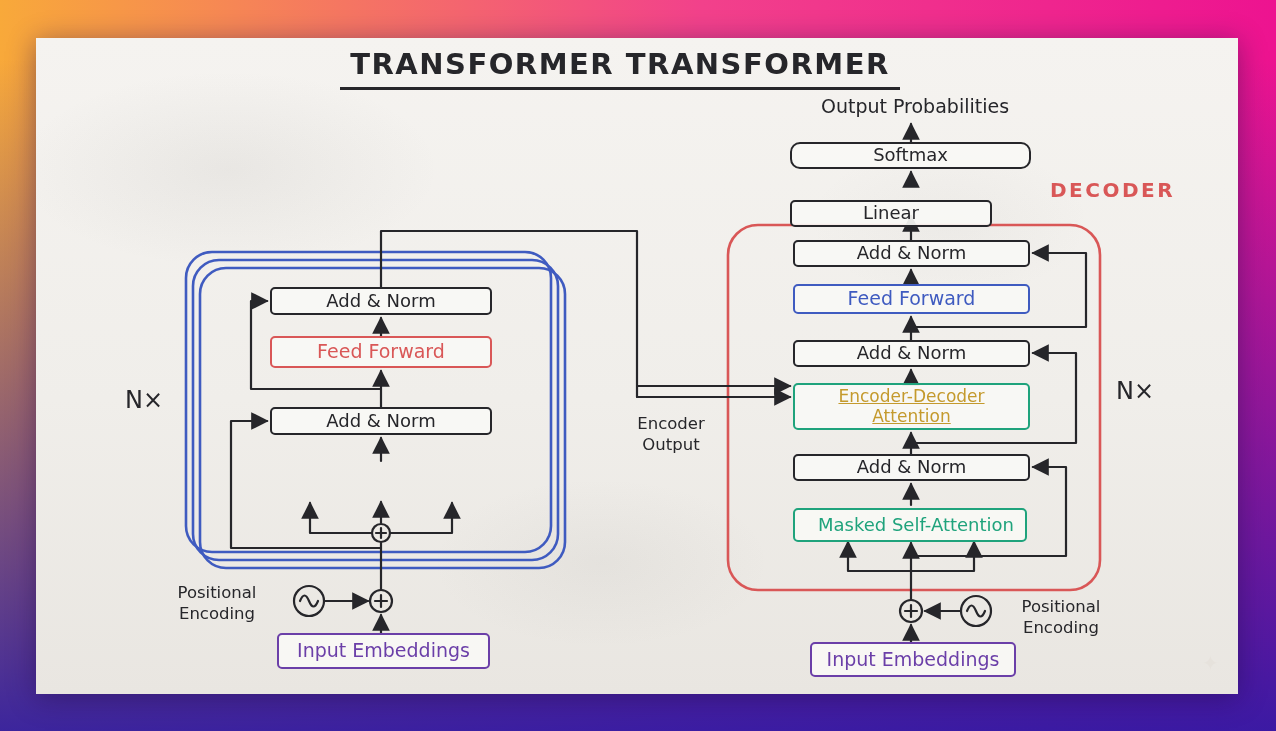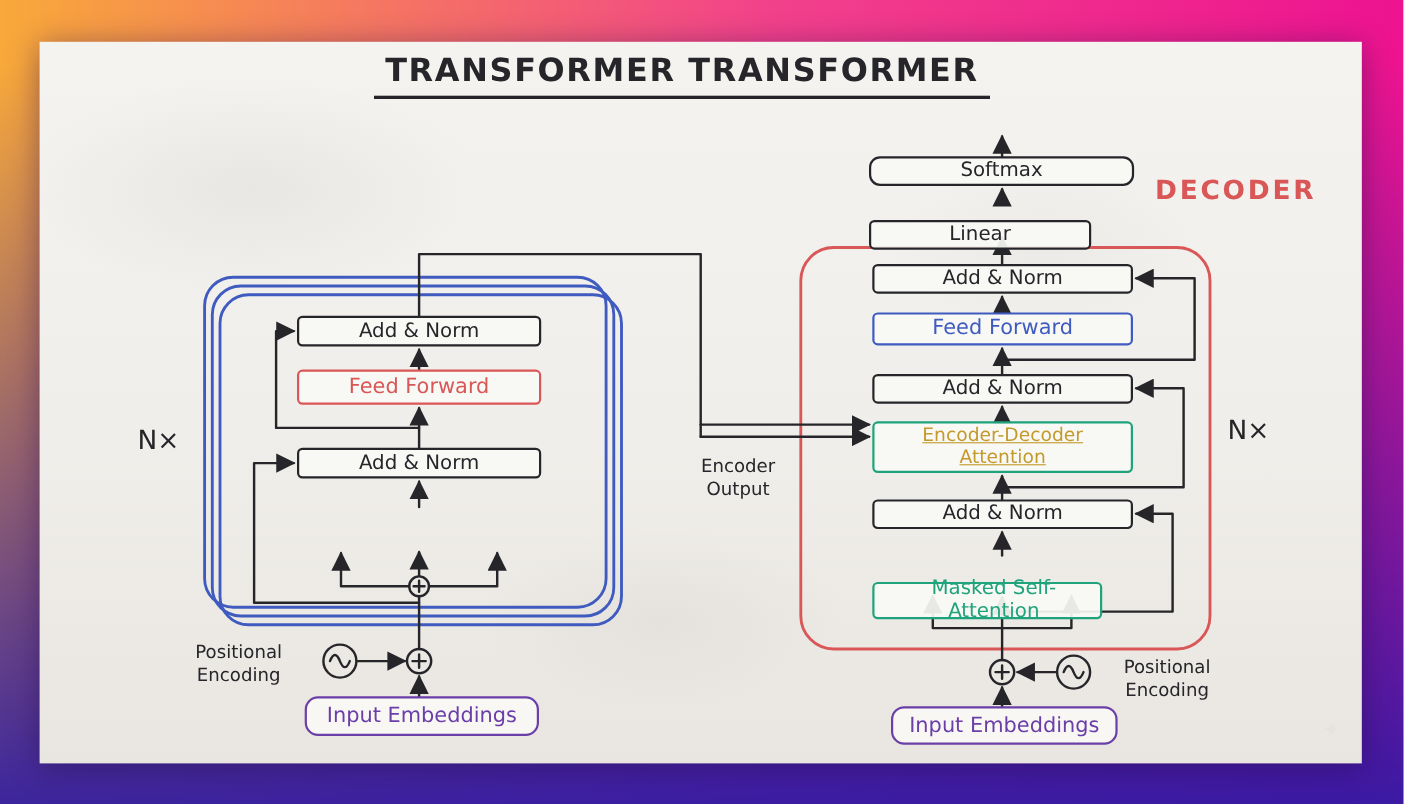--- a/index.html
+++ b/index.html
@@ -27,28 +27,28 @@
   svg.wires{position:absolute;inset:0;z-index:1;}
   .ln{stroke:var(--ink);stroke-width:2.2;fill:none;stroke-linecap:round;stroke-linejoin:round;}
   .ln-blue{stroke:var(--encoder-blue);stroke-width:2.6;fill:none;}
   .ln-red{stroke:var(--decoder-red);stroke-width:2.6;fill:none;}
   .node{position:absolute;z-index:2;display:flex;align-items:center;justify-content:center;
     text-align:center;border:2.6px solid var(--ink);border-radius:5px;
     background:rgba(249,248,245,0.92);color:var(--ink);font-size:18px;line-height:1.15;padding:0 4px;}
   .node.red{border-color:var(--decoder-red);color:var(--decoder-red);}
   .node.green{border-color:var(--attention-green);color:var(--attention-green);}
   .node.blue{border-color:var(--encoder-blue);color:var(--encoder-blue);}
-  .node.purple{border-color:var(--embedding-purple);color:var(--embedding-purple);border-radius:12px;}
+  .node.purple{border-color:var(--embedding-purple);color:var(--embedding-purple);}
   .node.green-gold{border-color:var(--attention-green);color:var(--gold-text);}
   .node.wrap{padding:0 20px;font-size:17px;text-decoration:underline;}
   .label{position:absolute;z-index:2;color:var(--ink);line-height:1.25;}
   .title-wrap{left:340px;top:46px;width:560px;text-align:center;}
   .title-text{display:inline-block;font-size:29px;letter-spacing:1.5px;font-weight:bold;
     border-bottom:3px solid var(--ink);padding:0 10px 5px;}
-  .sec{font-size:24px;font-weight:bold;letter-spacing:2.5px;}
+  .sec{font-size:20px;font-weight:bold;letter-spacing:2.5px;margin-top:20px;}
   .enc-sec{left:195px;top:196px;color:var(--encoder-blue);}
   .dec-sec{left:1050px;top:158px;color:var(--decoder-red);}
   .nx{font-size:24px;}
   .small{font-size:16.5px;text-align:center;}
   .sparkle{left:1202px;top:651px;font-size:20px;color:#e6e2dc;z-index:2;}
 </style>
 </head>
 <body>
 
 <div class="frame">
@@ -132,32 +132,33 @@
 
   <div class="label title-wrap">
     <span class="title-text">TRANSFORMER TRANSFORMER</span>
   </div>
 
   <div class="label sec dec-sec">DECODER</div>
   <div class="label nx" style="left:125px;top:385px;">N×</div>
   <div class="label nx" style="left:1116px;top:376px;">N×</div>
 
   <div class="label small" style="left:626px;top:414px;width:90px;">Encoder Output</div>
+  <div class="label" style="left:790px;top:95px;width:250px;text-align:center;font-size:19px;">Output Probabilities</div>
   <div class="label small" style="left:163px;top:583px;width:108px;">Positional Encoding</div>
   <div class="label small" style="left:1006px;top:597px;width:110px;">Positional Encoding</div>
 
   <div class="node" style="left:270px;top:287px;width:222px;height:28px;">Add &amp; Norm</div>
   <div class="node red" style="left:270px;top:336px;width:222px;height:32px;font-size:19px;">Feed Forward</div>
   <div class="node" style="left:270px;top:407px;width:222px;height:28px;">Add &amp; Norm</div>
   <div class="node purple" style="left:277px;top:633px;width:213px;height:36px;font-size:19px;">Input Embeddings</div>
 
   <div class="node" style="left:790px;top:142px;width:241px;height:27px;border-radius:10px;">Softmax</div>
   <div class="node" style="left:790px;top:200px;width:202px;height:27px;">Linear</div>
   <div class="node" style="left:793px;top:240px;width:237px;height:27px;">Add &amp; Norm</div>
   <div class="node blue" style="left:793px;top:284px;width:237px;height:30px;font-size:19px;">Feed Forward</div>
   <div class="node" style="left:793px;top:340px;width:237px;height:27px;">Add &amp; Norm</div>
   <div class="node green-gold wrap" style="left:793px;top:383px;width:237px;height:47px;">Encoder-Decoder Attention</div>
   <div class="node" style="left:793px;top:454px;width:237px;height:27px;">Add &amp; Norm</div>
-  <div class="node green" style="left:793px;top:529px;width:209px;height:34px;padding-left:16px;">Masked Self-Attention</div>
+  <div class="node green" style="left:793px;top:508px;width:234px;height:34px;padding-left:16px;">Masked Self-Attention</div>
   <div class="node purple" style="left:810px;top:642px;width:206px;height:35px;font-size:19px;">Input Embeddings</div>
 
   <div class="label sparkle">✦</div>
 </div>
 
 </body></html>

